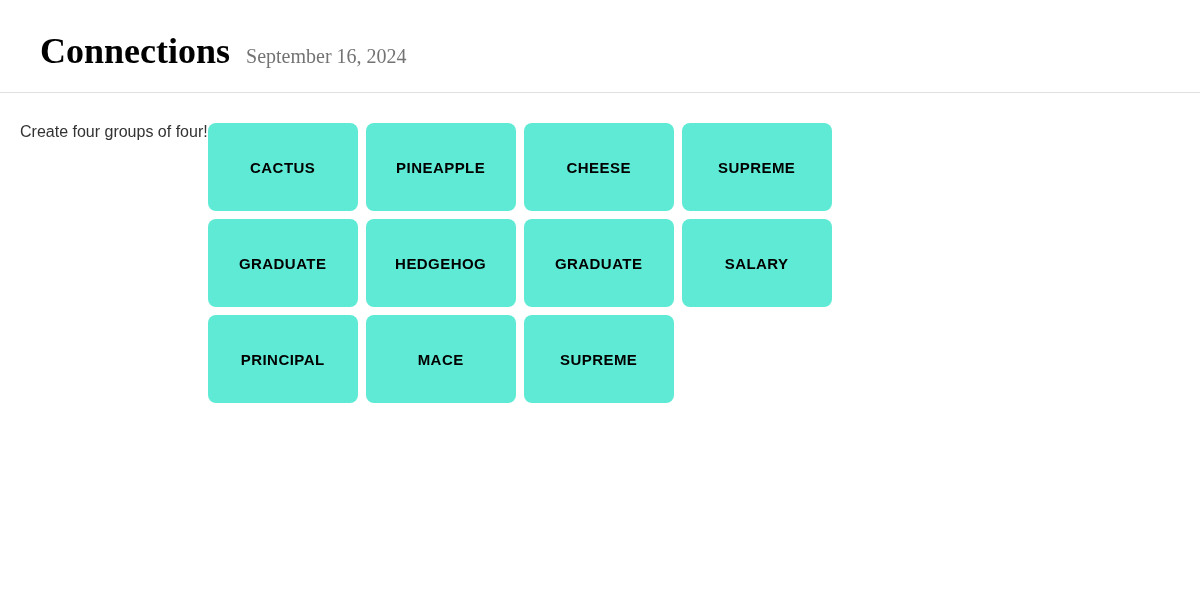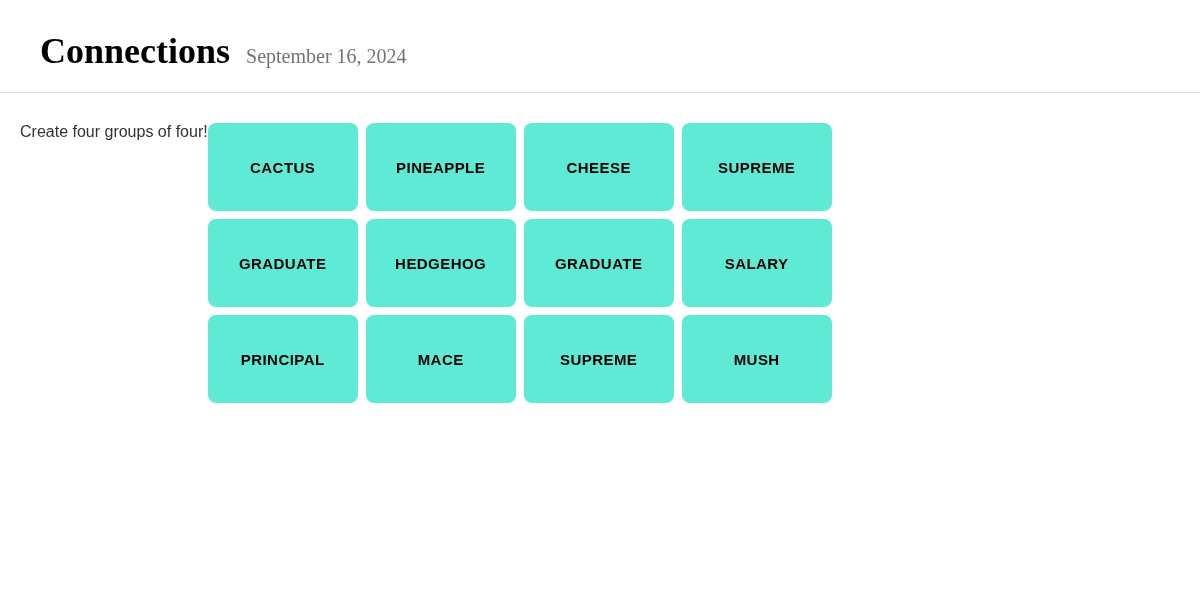--- a/index.html
+++ b/index.html
@@ -119,17 +119,14 @@
       </div>
       <div class="tile">
         <span class="tile-label">PRINCIPAL</span>
       </div>
       <div class="tile">
         <span class="tile-label">MACE</span>
       </div>
       <div class="tile">
         <span class="tile-label">SUPREME</span>
       </div>
-      <div class="tile">
-        <span class="tile-label">MUSH</span>
-      </div>
     </div>
 </main>
 
 </body></html>

